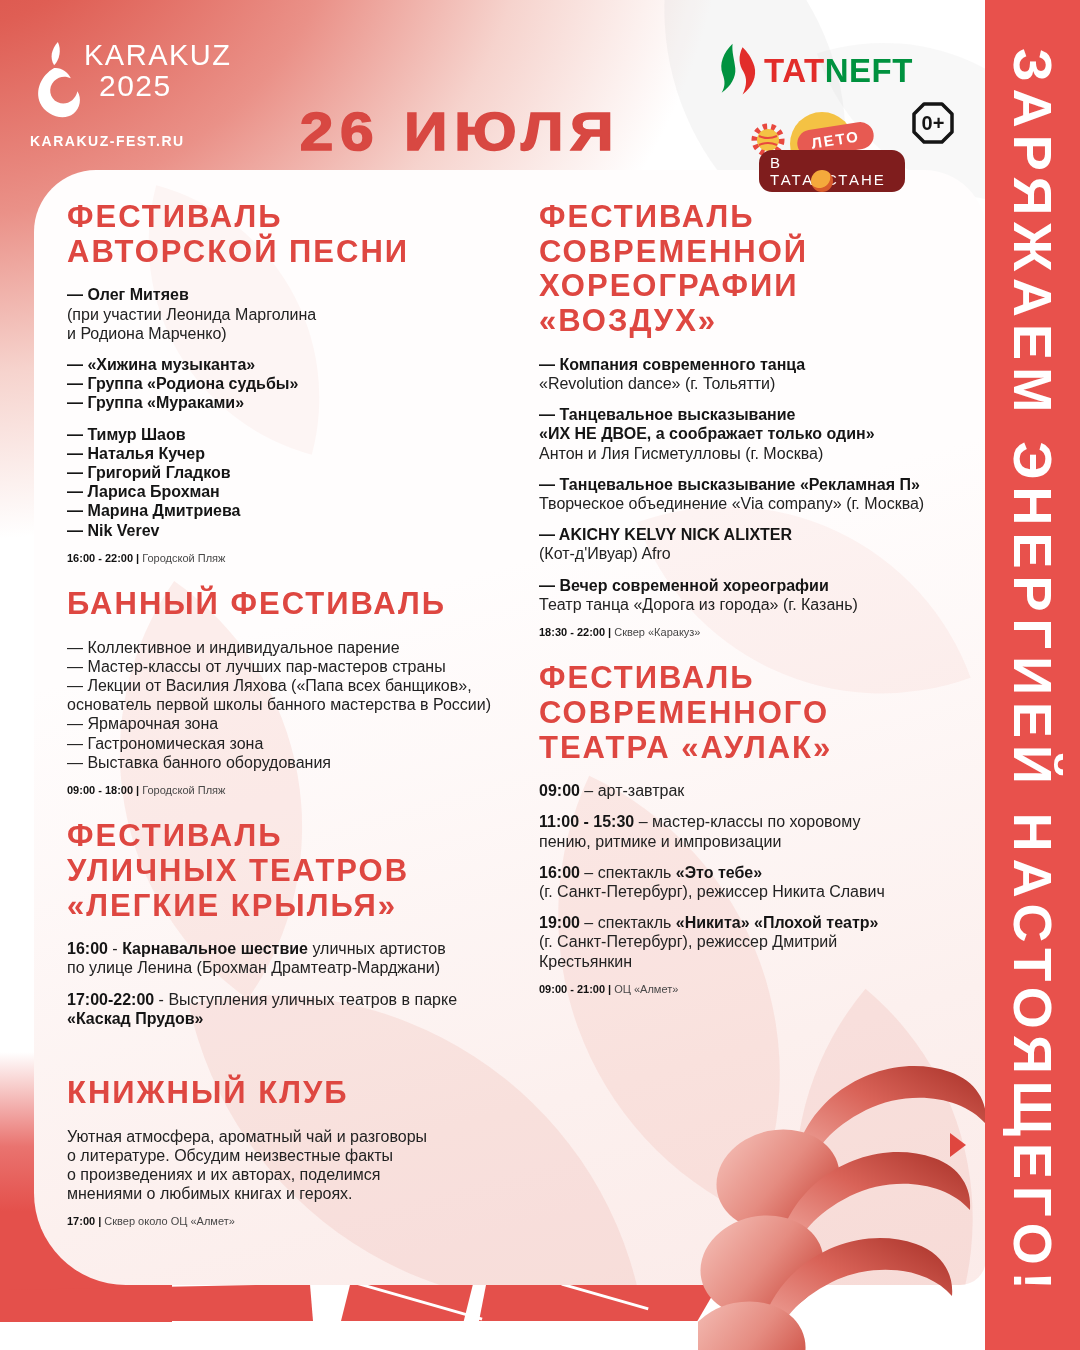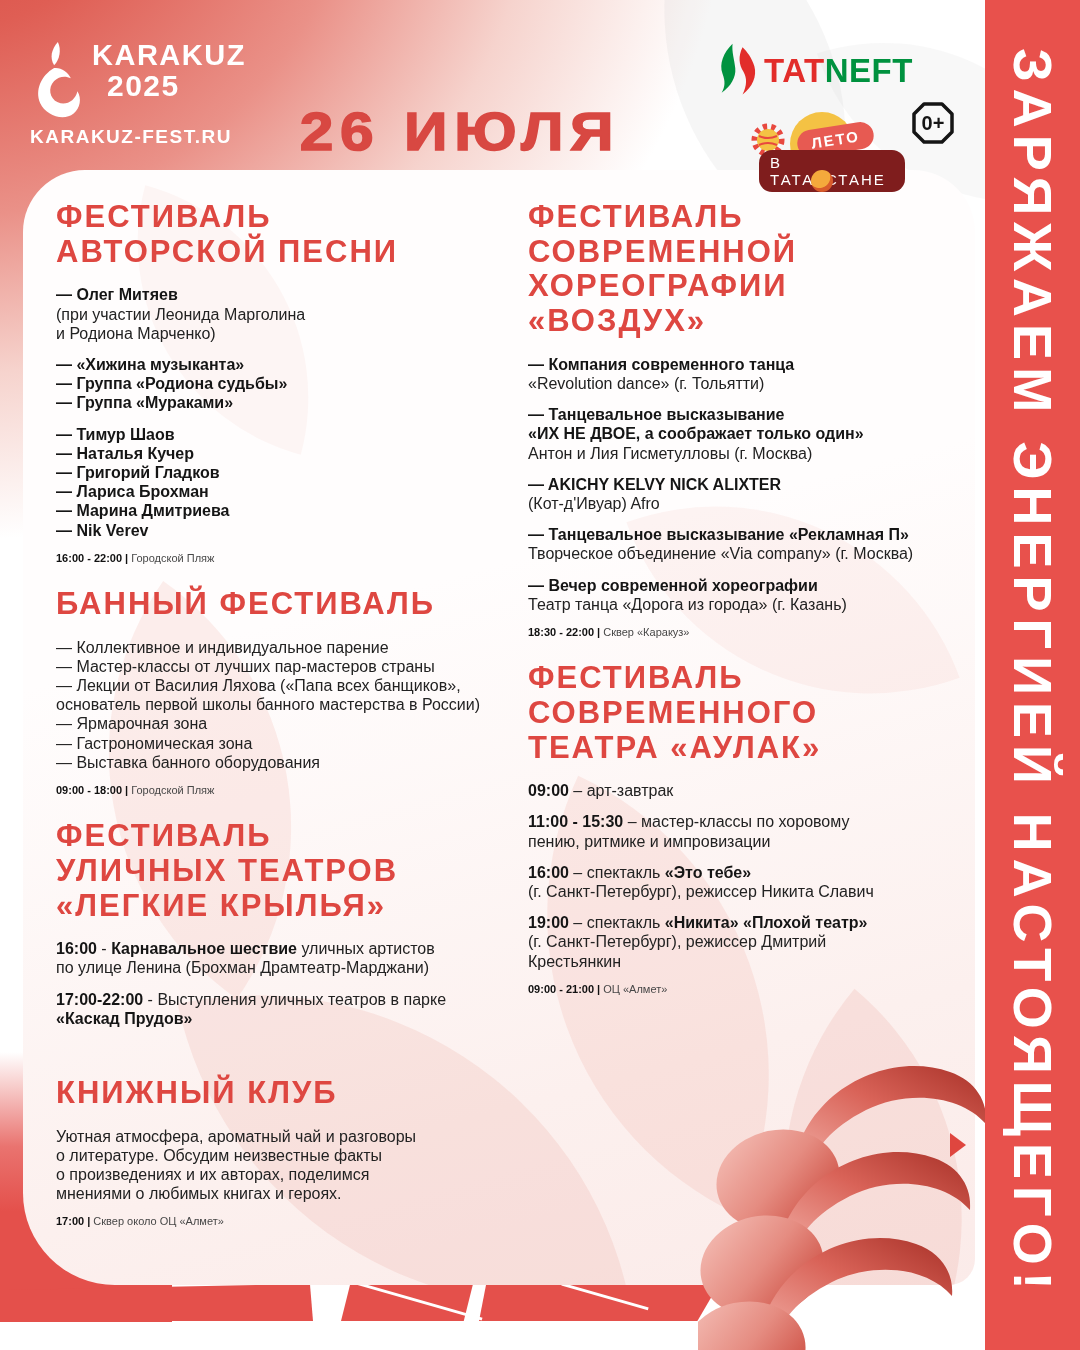--- a/index.html
+++ b/index.html
@@ -17,21 +17,21 @@
   .frame-bl{position:absolute;left:0;top:1052px;width:172px;height:270px;z-index:1;
     background:linear-gradient(180deg,rgba(228,80,75,0) 0,rgba(228,80,75,.8) 95px,#e4504b 160px);}
   .band-seg{position:absolute;top:1284px;height:37px;background:#e4504b;z-index:1}
   .seg1{left:8px;width:305px;clip-path:polygon(0 16%,99% 0,100% 100%,0 100%)}
   .seg2{left:341px;width:132px;clip-path:polygon(7% 0,100% 0,93% 100%,0 100%)}
   .seg3{left:479px;width:240px;clip-path:polygon(3% 0,100% 0,91% 100%,0 100%)}
   .band-line{position:absolute;width:150px;height:3px;background:#fff;z-index:2;transform:rotate(16deg)}
   .bl1{left:335px;top:1297px}
   .bl2{left:560px;top:1295px;width:90px}
   
-  .card{position:absolute;left:23px;top:170px;width:952px;height:1115px;z-index:2;
+  .card{position:absolute;left:34px;top:170px;width:952px;height:1115px;z-index:2;
     background:linear-gradient(165deg,#fffdfd 38%,#fcf0ee 78%,#fbebe9 100%);
     border-radius:62px 62px 26px 92px;overflow:hidden;}
   .petal{position:absolute;border-radius:0 100% 0 100%}
   .p1{left:27px;top:470px;width:300px;height:300px;background:rgba(232,140,130,.14);transform:rotate(35deg)}
   .p2{left:190px;top:790px;width:380px;height:380px;background:rgba(232,140,130,.16);transform:rotate(-12deg)}
   .p3{left:470px;top:660px;width:330px;height:330px;background:rgba(232,140,130,.15);transform:rotate(25deg)}
   .p4{left:640px;top:300px;width:260px;height:260px;background:rgba(232,140,130,.09);transform:rotate(-20deg)}
   .p5{left:90px;top:40px;width:220px;height:220px;background:rgba(232,140,130,.07);transform:rotate(15deg)}
   .p6{left:700px;top:880px;width:300px;height:300px;background:rgba(232,140,130,.17);transform:rotate(40deg)}
   
@@ -43,25 +43,25 @@
   h2{font-size:31px;line-height:1.12;font-weight:800;color:#de4741;
      letter-spacing:2px;margin:0 0 16px 0;text-transform:uppercase}
   .block{margin:0 0 12px 0;font-size:16px;line-height:1.2;color:#222}
   .block .b{font-weight:700;color:#151515}
   .block .r{font-weight:400;color:#222}
   .footer{margin:12px 0 0 0;font-size:11px;line-height:1.2}
   .footer .b{font-weight:700;color:#111}
   .footer .r{font-weight:400;color:#474747}
   
   .logo{position:absolute;left:30px;top:40px;z-index:7;display:flex;color:#fff}
-  .brand-text{margin-left:10px;line-height:1.05;font-weight:700;letter-spacing:1.5px}
+  .brand-text{margin-left:2px;line-height:1.05;font-weight:400;letter-spacing:1.5px}
   .brand-name{font-size:29px}
   .brand-year{font-size:30px;margin-left:15px;margin-top:2px}
-  .site{position:absolute;left:30px;top:126px;z-index:7;color:#fff;
-        font-size:19px;font-weight:700;letter-spacing:1.5px}
+  .site{position:absolute;left:30px;top:133px;z-index:7;color:#fff;
+        font-size:14px;font-weight:700;letter-spacing:1.5px}
   .date-title{position:absolute;left:235px;top:64px;width:450px;z-index:7;text-align:center;
     font-size:54px;font-weight:700;color:#d84842;letter-spacing:6px;
     -webkit-text-stroke:1.5px #d84842;transform:scaleX(1.12)}
   .tatneft{position:absolute;left:718px;top:42px;z-index:7;display:flex;align-items:flex-start}
   .tatneft-word{font-size:33px;font-weight:700;letter-spacing:.5px;margin-left:6px;margin-top:10px}
   .tat{color:#e22d2a}.neft{color:#00923f}
   .age{position:absolute;left:910px;top:100px;z-index:7}
   .leto{position:absolute;left:745px;top:108px;width:160px;height:95px;z-index:7}
   .leto-circle{position:absolute;left:45px;top:4px;width:64px;height:64px;border-radius:50%;background:#f4c244}
   .leto-sun{position:absolute;left:6px;top:15px}
@@ -171,22 +171,22 @@
         <h2>КНИЖНЫЙ КЛУБ</h2>
         <p class="block"><span class="r">Уютная атмосфера, ароматный чай и разговоры</span><br><span class="r">о литературе. Обсудим неизвестные факты</span><br><span class="r">о произведениях и их авторах, поделимся</span><br><span class="r">мнениями о любимых книгах и героях.</span></p>
         <p class="footer"><span class="b">17:00 | </span><span class="r">Сквер около ОЦ «Алмет»</span></p>
       </section>
     </div>
   <div id="col-right" class="col">
       <section>
         <h2>ФЕСТИВАЛЬ<br>СОВРЕМЕННОЙ<br>ХОРЕОГРАФИИ<br>«ВОЗДУХ»</h2>
         <p class="block"><span class="b">— Компания современного танца</span><br><span class="r">«Revolution dance» (г. Тольятти)</span></p>
         <p class="block"><span class="b">— Танцевальное высказывание</span><br><span class="b">«ИХ НЕ ДВОЕ, а соображает только один»</span><br><span class="r">Антон и Лия Гисметулловы (г. Москва)</span></p>
+        <p class="block"><span class="b">— Танцевальное высказывание «Рекламная П»</span><br><span class="r">Творческое объединение «Via company» (г. Москва)</span></p>
         <p class="block"><span class="b">— AKICHY KELVY NICK ALIXTER</span><br><span class="r">(Кот-д'Ивуар) Afro</span></p>
-        <p class="block"><span class="b">— Танцевальное высказывание «Рекламная П»</span><br><span class="r">Творческое объединение «Via company» (г. Москва)</span></p>
         <p class="block"><span class="b">— Вечер современной хореографии</span><br><span class="r">Театр танца «Дорога из города» (г. Казань)</span></p>
         <p class="footer"><span class="b">18:30 - 22:00 | </span><span class="r">Сквер «Каракуз»</span></p>
       </section>
       <section>
         <h2>ФЕСТИВАЛЬ<br>СОВРЕМЕННОГО<br>ТЕАТРА «АУЛАК»</h2>
         <p class="block"><span class="b">09:00</span><span class="r"> – арт-завтрак</span></p>
         <p class="block"><span class="b">11:00 - 15:30</span><span class="r"> – мастер-классы по хоровому</span><br><span class="r">пению, ритмике и импровизации</span></p>
         <p class="block"><span class="b">16:00</span><span class="r"> – спектакль </span><span class="b">«Это тебе»</span><br><span class="r">(г. Санкт-Петербург), режиссер Никита Славич</span></p>
         <p class="block"><span class="b">19:00</span><span class="r"> – спектакль </span><span class="b">«Никита»</span><span class="r"> </span><span class="b">«Плохой театр»</span><br><span class="r">(г. Санкт-Петербург), режиссер Дмитрий</span><br><span class="r">Крестьянкин</span></p>
         <p class="footer"><span class="b">09:00 - 21:00 | </span><span class="r">ОЦ «Алмет»</span></p>

